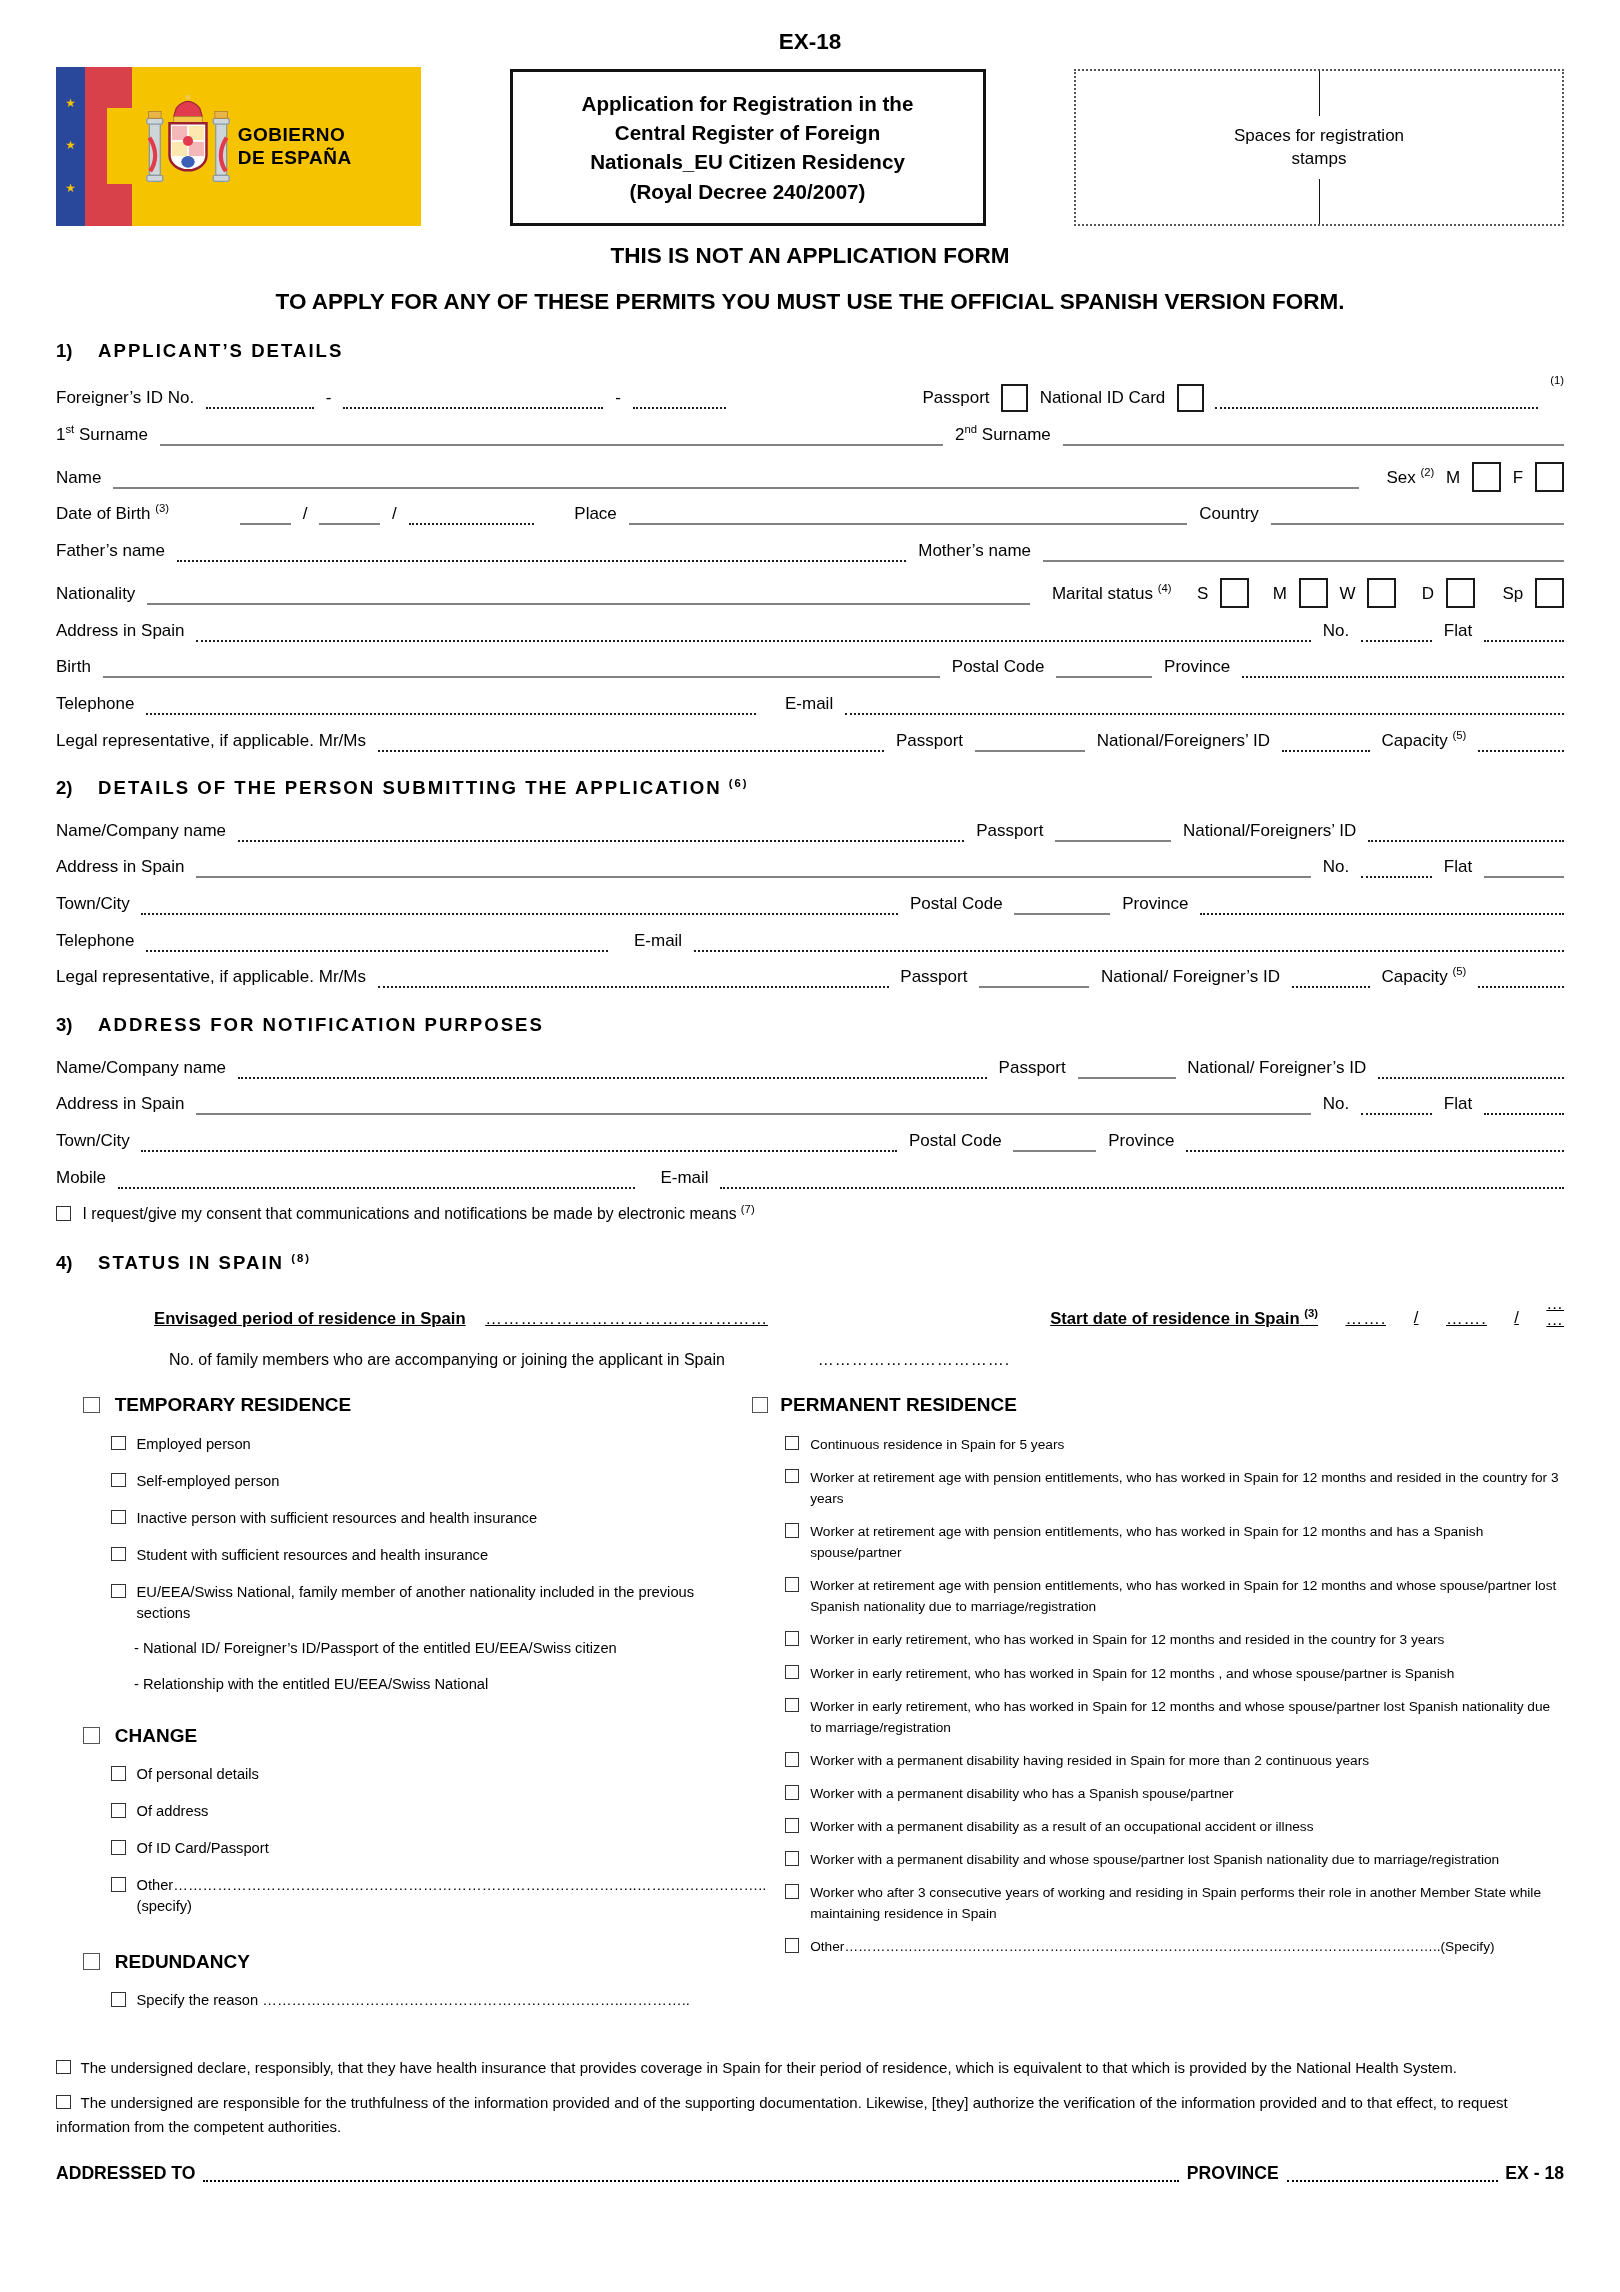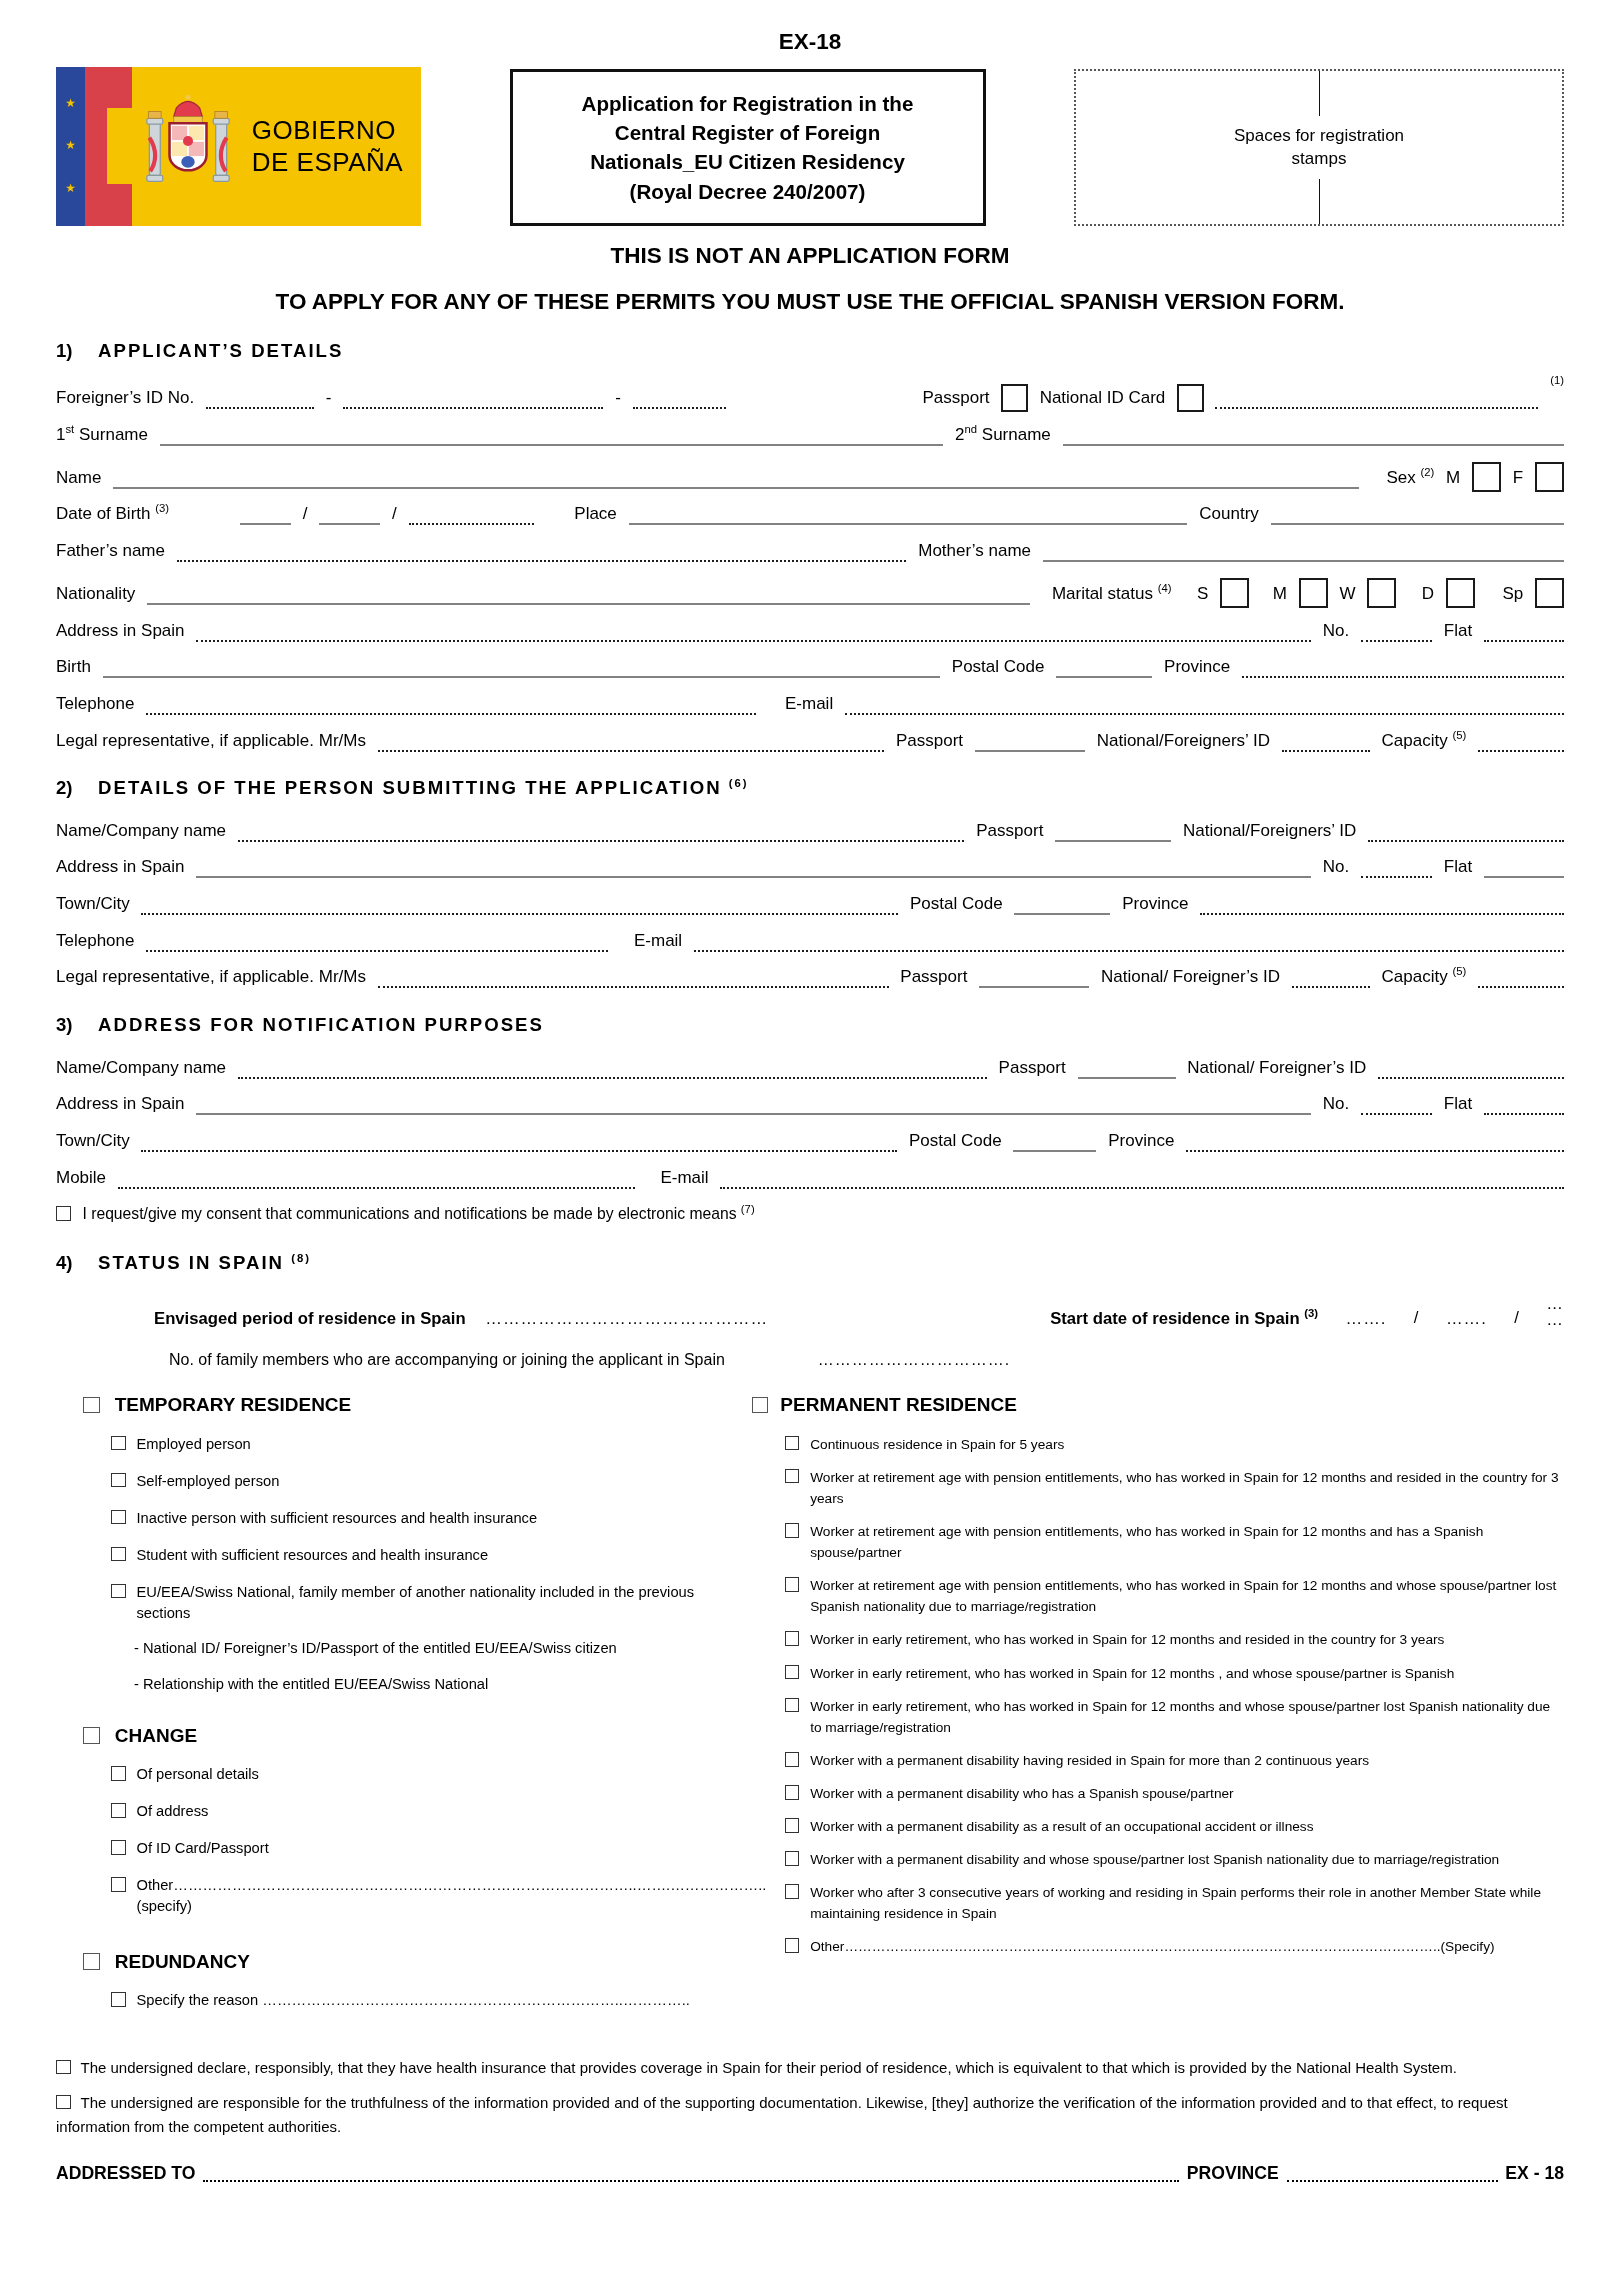--- a/index.html
+++ b/index.html
@@ -17,21 +17,21 @@
   .header { display: flex; justify-content: space-between; align-items: stretch; gap: 27.4px; }
   .logo { width: 365px; height: 159px; background: #F5C300; display: flex; align-items: center; flex: none; overflow: hidden; }
   .flag { display: flex; height: 100%; flex: none; }
   .band-blue { width: 29px; background: #29479B; display: flex; flex-direction: column; justify-content: space-evenly; align-items: center; }
   .star { color: #F5C300; font-size: 11.8px; line-height: 1; }
   .band-red { width: 21.6px; background: #D8414A; }
   .band-mid { width: 25.5px; display: flex; flex-direction: column; }
   .band-mid .r { flex: 0 0 26%; background: #D8414A; }
   .band-mid .y { flex: 1; background: #F5C300; }
   .coat { width: 84px; height: 118px; margin-left: 13.7px; flex: none; }
-  .logo-text { font-weight: 400; font-size: 26px; line-height: 1.25; margin-left: 22px; letter-spacing: 0.5px; }
+  .logo-text { font-weight: 700; font-size: 19px; line-height: 1.25; margin-left: 8px; letter-spacing: 0.5px; }
   .title-box {
     width: 476px; border: 3.9px solid #111; padding: 13.7px 23.5px; text-align: center;
     font-size: 20.6px; font-weight: 600; line-height: 1.42;
     display: flex; flex-direction: column; justify-content: center; flex: none; margin-top: 2px;
   }
   .stamp-box {
     width: 490px; border: 2px dotted #555; position: relative; flex: none; margin-top: 2px;
     display: flex; flex-direction: column; justify-content: center; text-align: center; font-size: 17px; line-height: 1.4;
   }
   .stamp-tick { position: absolute; left: 50%; width: 0; border-left: 1.6px solid #111; height: 45px; }
@@ -54,21 +54,21 @@
   .dot { border-bottom: 2px dotted #1c1c1c; }
   .dash { padding-bottom: 1px; }
   .box { width: 29px; height: 30px; border: 2px solid #1a1a1a; flex: none; margin-bottom: -2.9px; background: #fff; }
   .box.sm { width: 26.5px; height: 28px; }
   .note-sup { align-self: flex-start; margin-top: -3.9px; }
 
   .cb { width: 14.7px; height: 14.7px; border: 1.7px solid #333; flex: none; margin-top: 2px; background: #fff; }
   .cb.inline { display: inline-block; vertical-align: -1px; margin-right: 9.8px; }
 
   
-  .row4a { display: flex; align-items: flex-end; margin: 9.8px 0 21.6px 98px; font-size: 16.7px; }
+  .row4a { display: flex; align-items: flex-end; margin: 9.8px 0 21.6px 98px; font-size: 16.7px; text-decoration: underline; }
   .row4a .b { font-weight: 600; }
   .dots { letter-spacing: 1px; white-space: nowrap; overflow: hidden; }
   .yr { display: inline-flex; flex-direction: column; line-height: 1.0; }
   .row4b { display: flex; margin: 0 0 25.5px 113px; font-size: 16px; }
   .status-cols { display: flex; margin-top: 5.9px; }
   .col-left { width: 46%; flex: none; }
   .col-right { flex: 1; }
   .grp-head { display: flex; align-items: center; gap: 14.7px; font-weight: 700; font-size: 19px; margin: 0 0 17.6px 27.4px; }
   .grp-head .cbL { width: 16.7px; height: 16.7px; border: 1.8px solid #555; flex: none; }
   .col-right .grp-head { margin-left: 2px; gap: 12px; }

